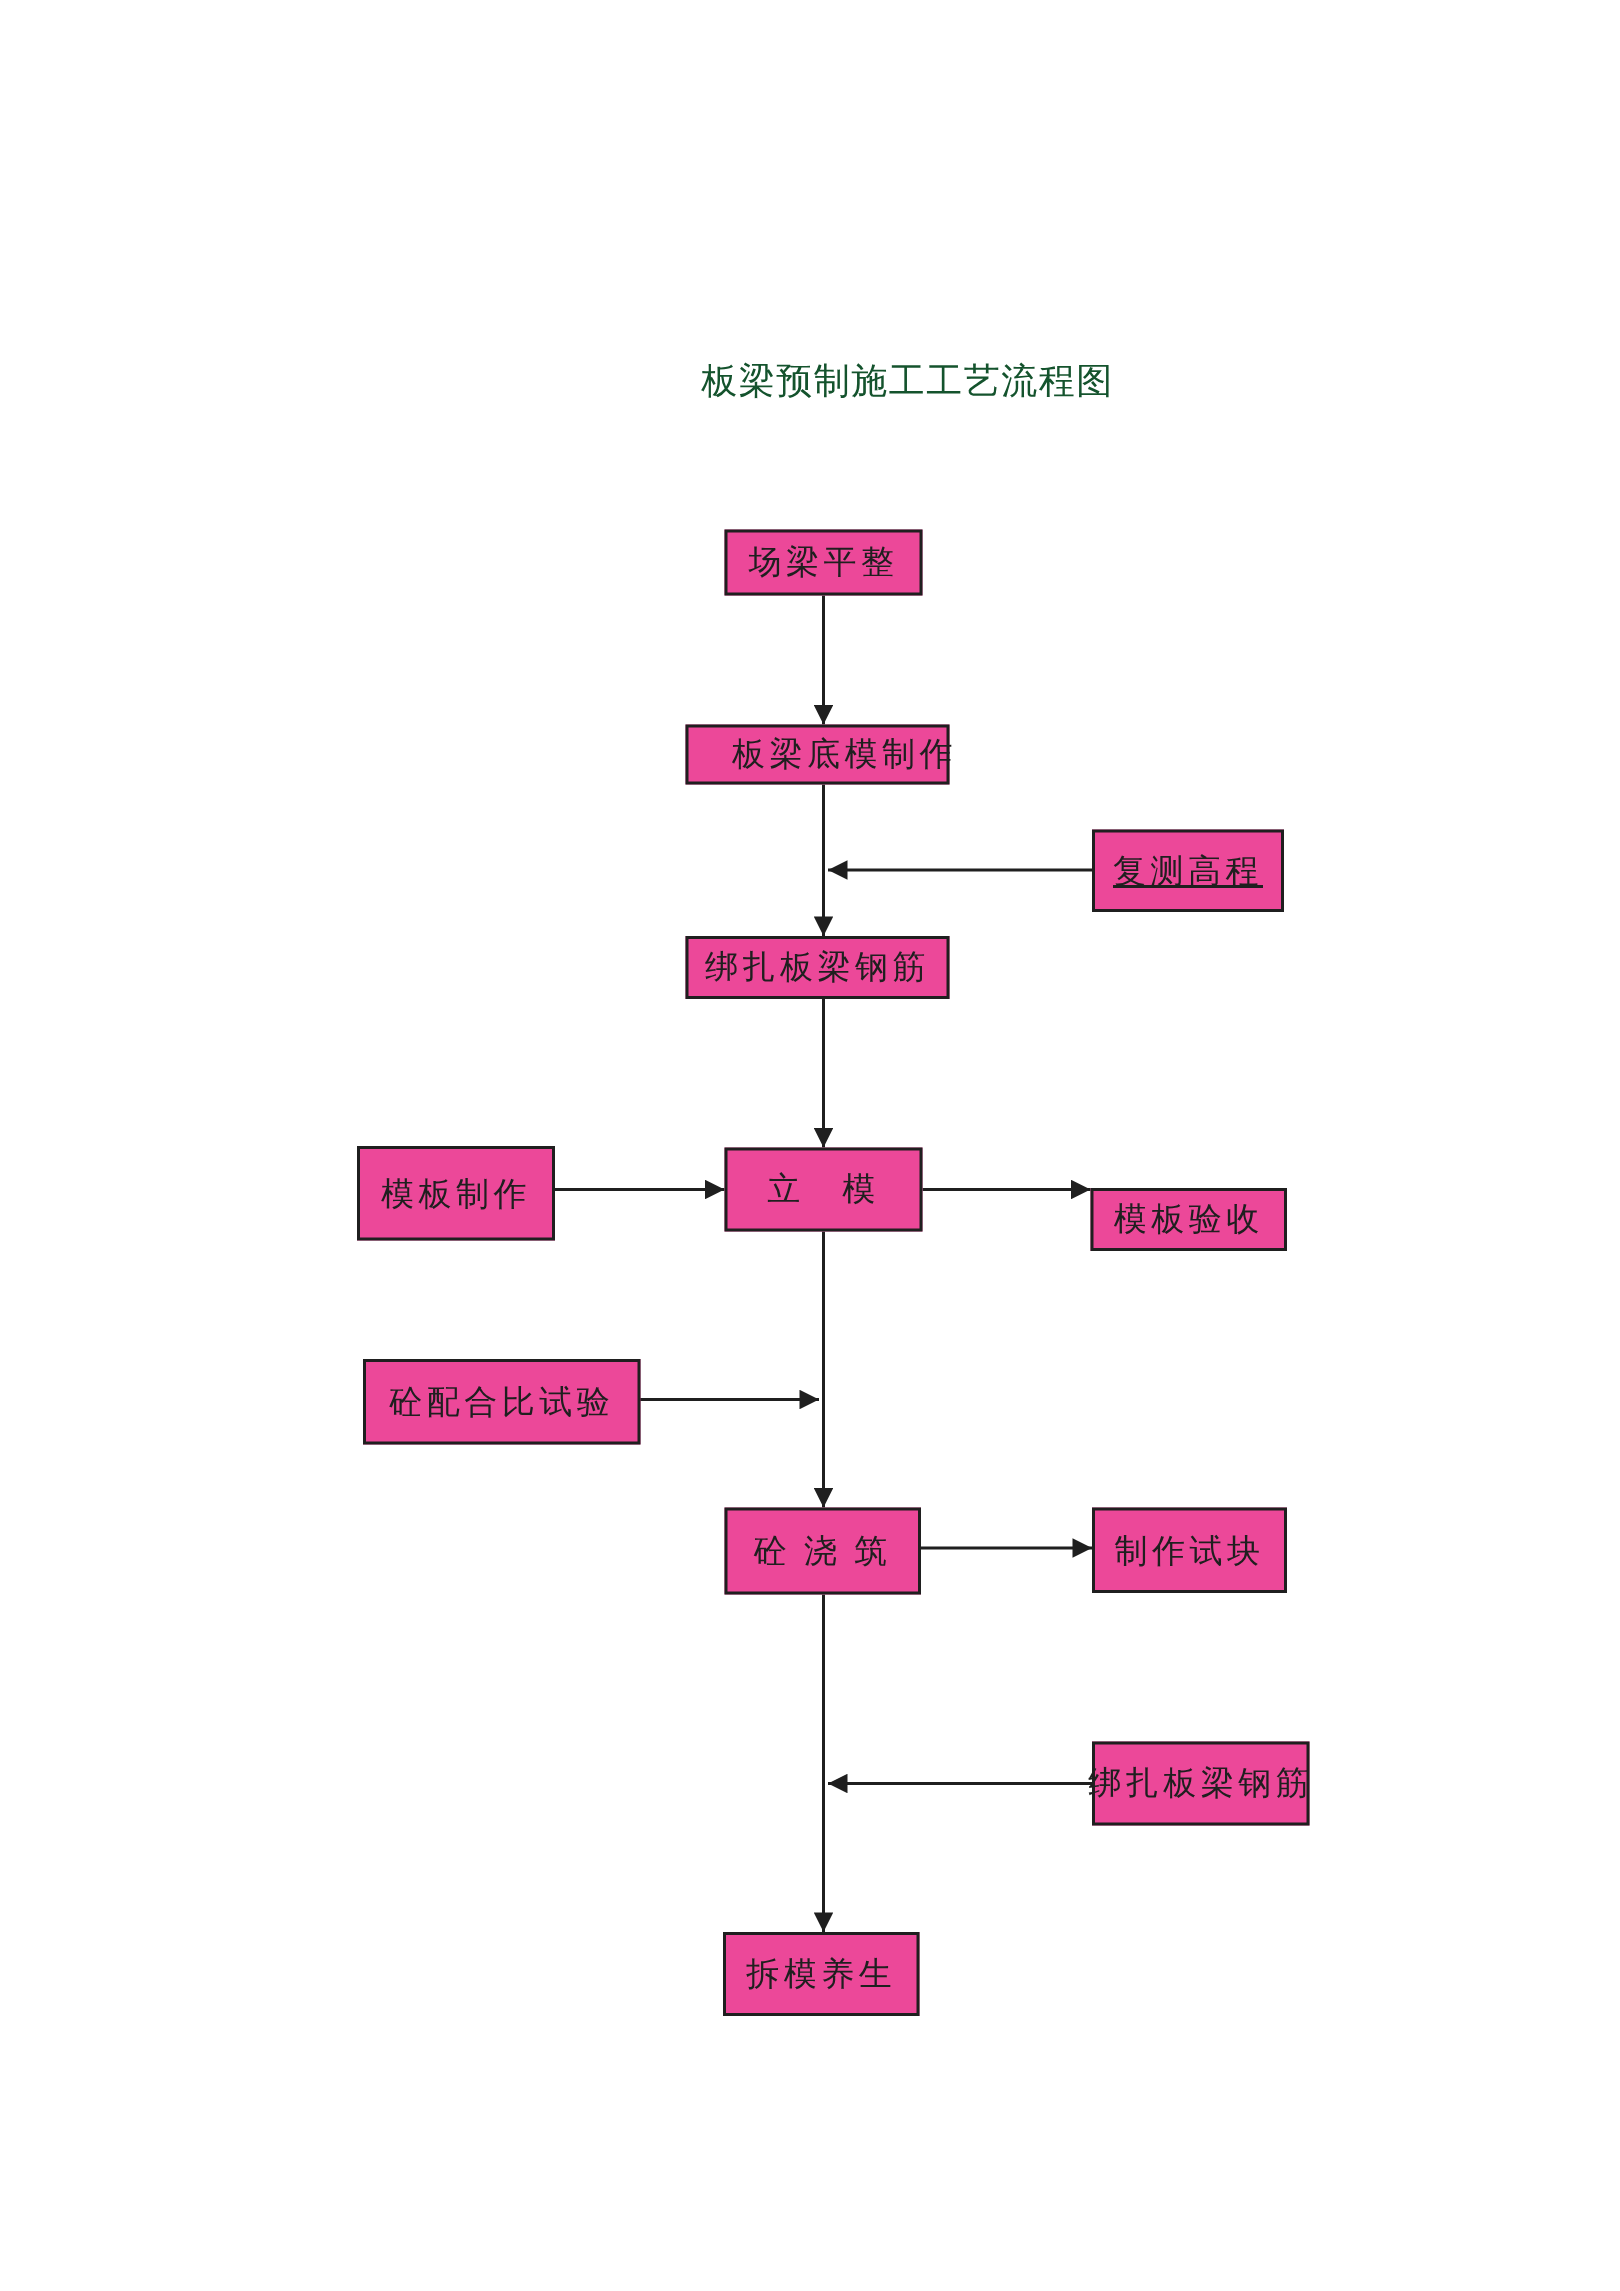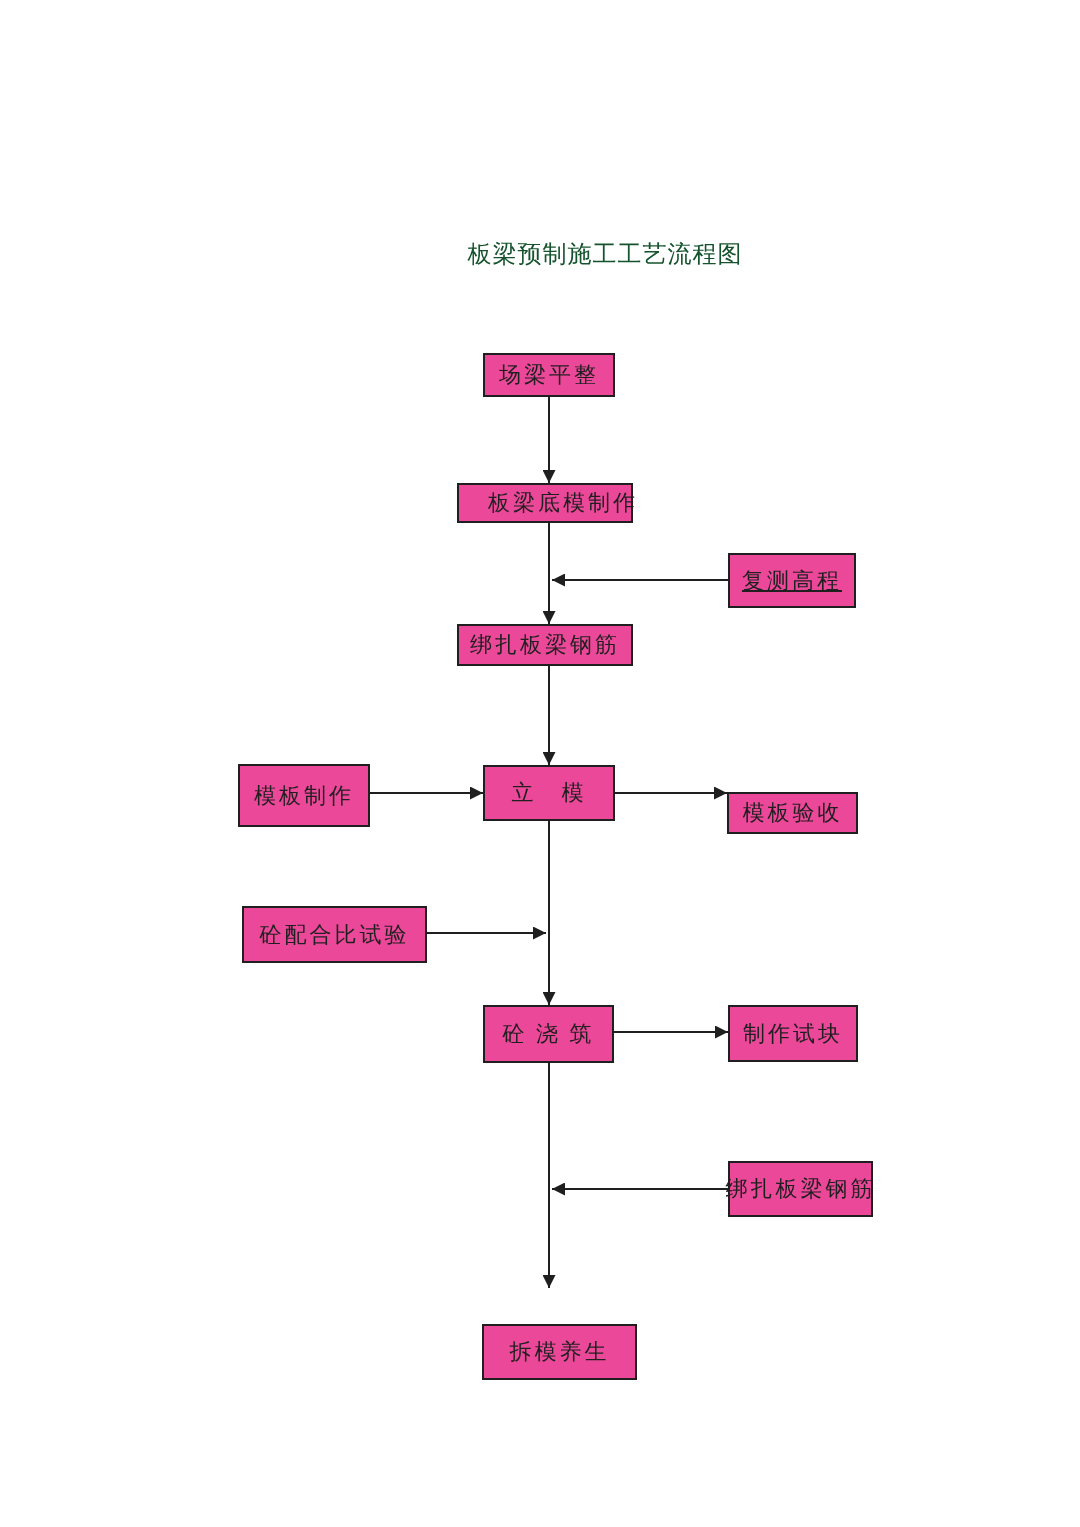--- a/index.html
+++ b/index.html
@@ -55,21 +55,21 @@
   .n-bottom-form-making { left: 457px; top: 483px;  width: 176px; height: 40px; padding-left: 36px; }
   .n-elevation-recheck  { left: 728px; top: 553px;  width: 128px; height: 55px; text-decoration: underline; }
   .n-rebar-tying        { left: 457px; top: 624px;  width: 176px; height: 42px; }
   .n-formwork-making    { left: 238px; top: 764px;  width: 132px; height: 63px; }
   .n-formwork-erection  { left: 483px; top: 765px;  width: 132px; height: 56px; }
   .n-formwork-acceptance{ left: 727px; top: 792px;  width: 131px; height: 42px; }
   .n-mix-ratio-test     { left: 242px; top: 906px;  width: 185px; height: 57px; }
   .n-concrete-pouring   { left: 483px; top: 1005px; width: 131px; height: 58px; }
   .n-test-block-making  { left: 728px; top: 1005px; width: 130px; height: 57px; }
   .n-strength-test      { left: 728px; top: 1161px; width: 145px; height: 56px; }
-  .n-form-removal-curing{ left: 482px; top: 1288px; width: 155px; height: 56px; margin-top: 36px; }
+  .n-form-removal-curing{ left: 482px; top: 1288px; width: 131px; height: 56px; }
 </style>
 </head>
 <body>
 
 <div class="page">
 
   <h1 class="title">板梁预制施工工艺流程图</h1>
 
   <svg class="connectors" width="1080" height="1527" viewBox="0 0 1080 1527" xmlns="http://www.w3.org/2000/svg">
     <defs>

